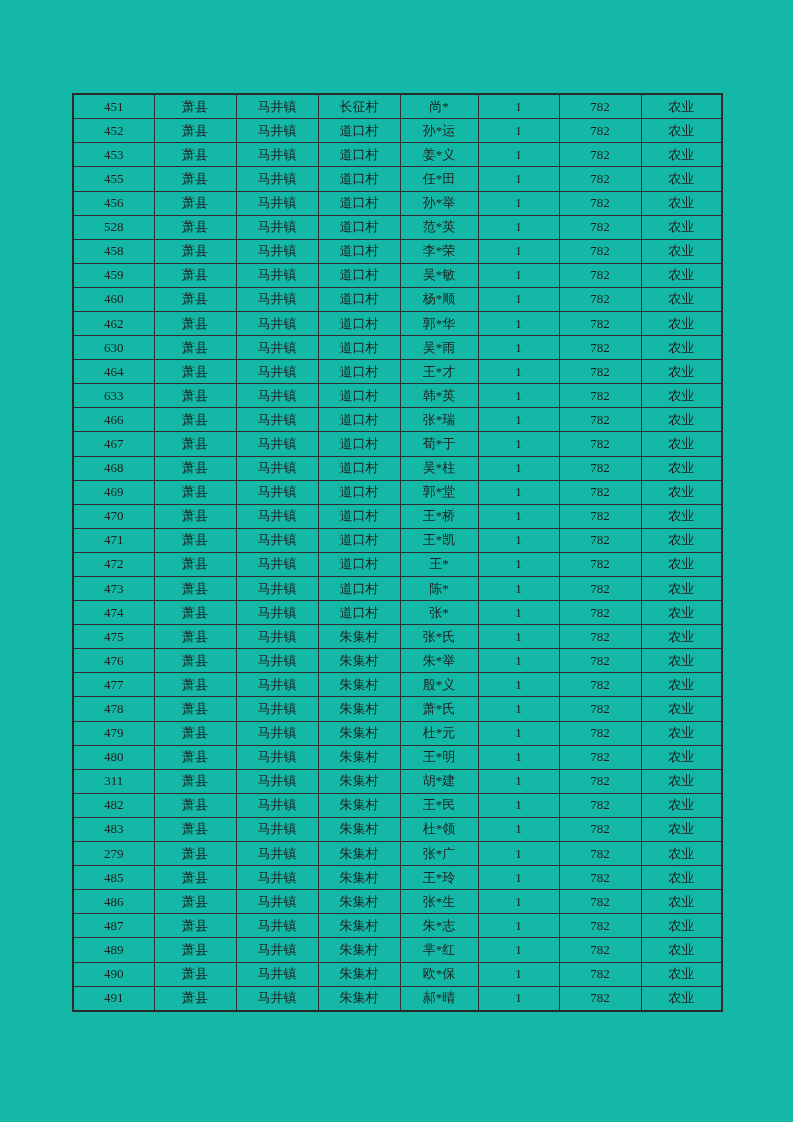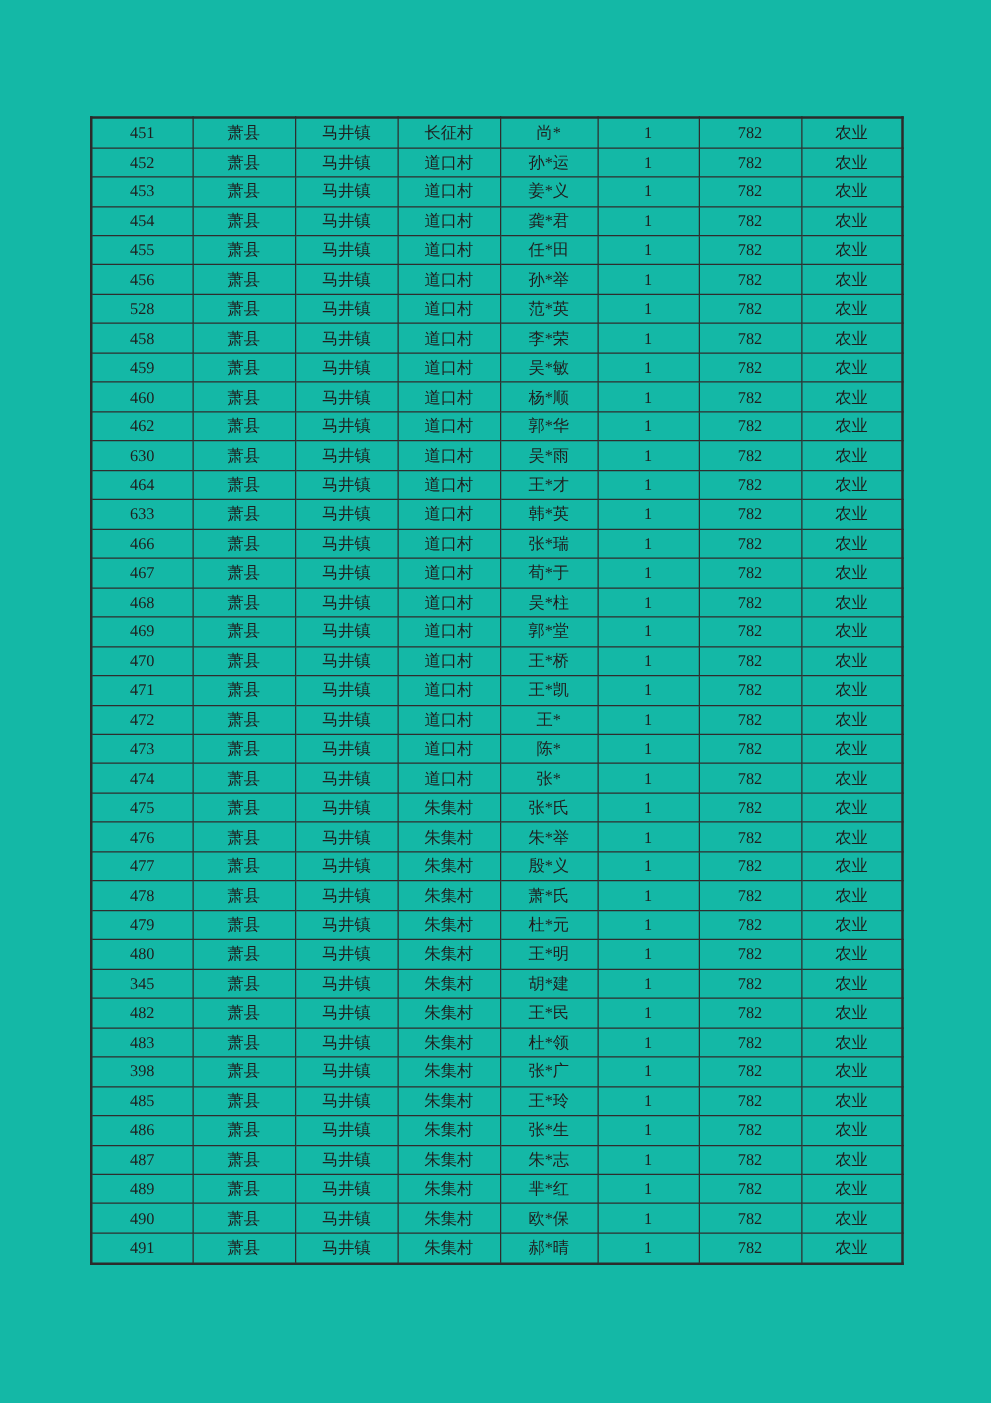--- a/index.html
+++ b/index.html
@@ -76,30 +76,20 @@
           <td>453</td>
           <td>萧县</td>
           <td>马井镇</td>
           <td>道口村</td>
           <td>姜*义</td>
           <td>1</td>
           <td>782</td>
           <td>农业</td>
         </tr>
         <tr>
-          <td>454</td>
-          <td>萧县</td>
-          <td>马井镇</td>
-          <td>道口村</td>
-          <td>龚*君</td>
-          <td>1</td>
-          <td>782</td>
-          <td>农业</td>
-        </tr>
-        <tr>
           <td>455</td>
           <td>萧县</td>
           <td>马井镇</td>
           <td>道口村</td>
           <td>任*田</td>
           <td>1</td>
           <td>782</td>
           <td>农业</td>
         </tr>
         <tr>
@@ -336,21 +326,21 @@
           <td>480</td>
           <td>萧县</td>
           <td>马井镇</td>
           <td>朱集村</td>
           <td>王*明</td>
           <td>1</td>
           <td>782</td>
           <td>农业</td>
         </tr>
         <tr>
-          <td>345</td>
+          <td>311</td>
           <td>萧县</td>
           <td>马井镇</td>
           <td>朱集村</td>
           <td>胡*建</td>
           <td>1</td>
           <td>782</td>
           <td>农业</td>
         </tr>
         <tr>
           <td>482</td>
@@ -366,21 +356,21 @@
           <td>483</td>
           <td>萧县</td>
           <td>马井镇</td>
           <td>朱集村</td>
           <td>杜*领</td>
           <td>1</td>
           <td>782</td>
           <td>农业</td>
         </tr>
         <tr>
-          <td>398</td>
+          <td>279</td>
           <td>萧县</td>
           <td>马井镇</td>
           <td>朱集村</td>
           <td>张*广</td>
           <td>1</td>
           <td>782</td>
           <td>农业</td>
         </tr>
         <tr>
           <td>485</td>

